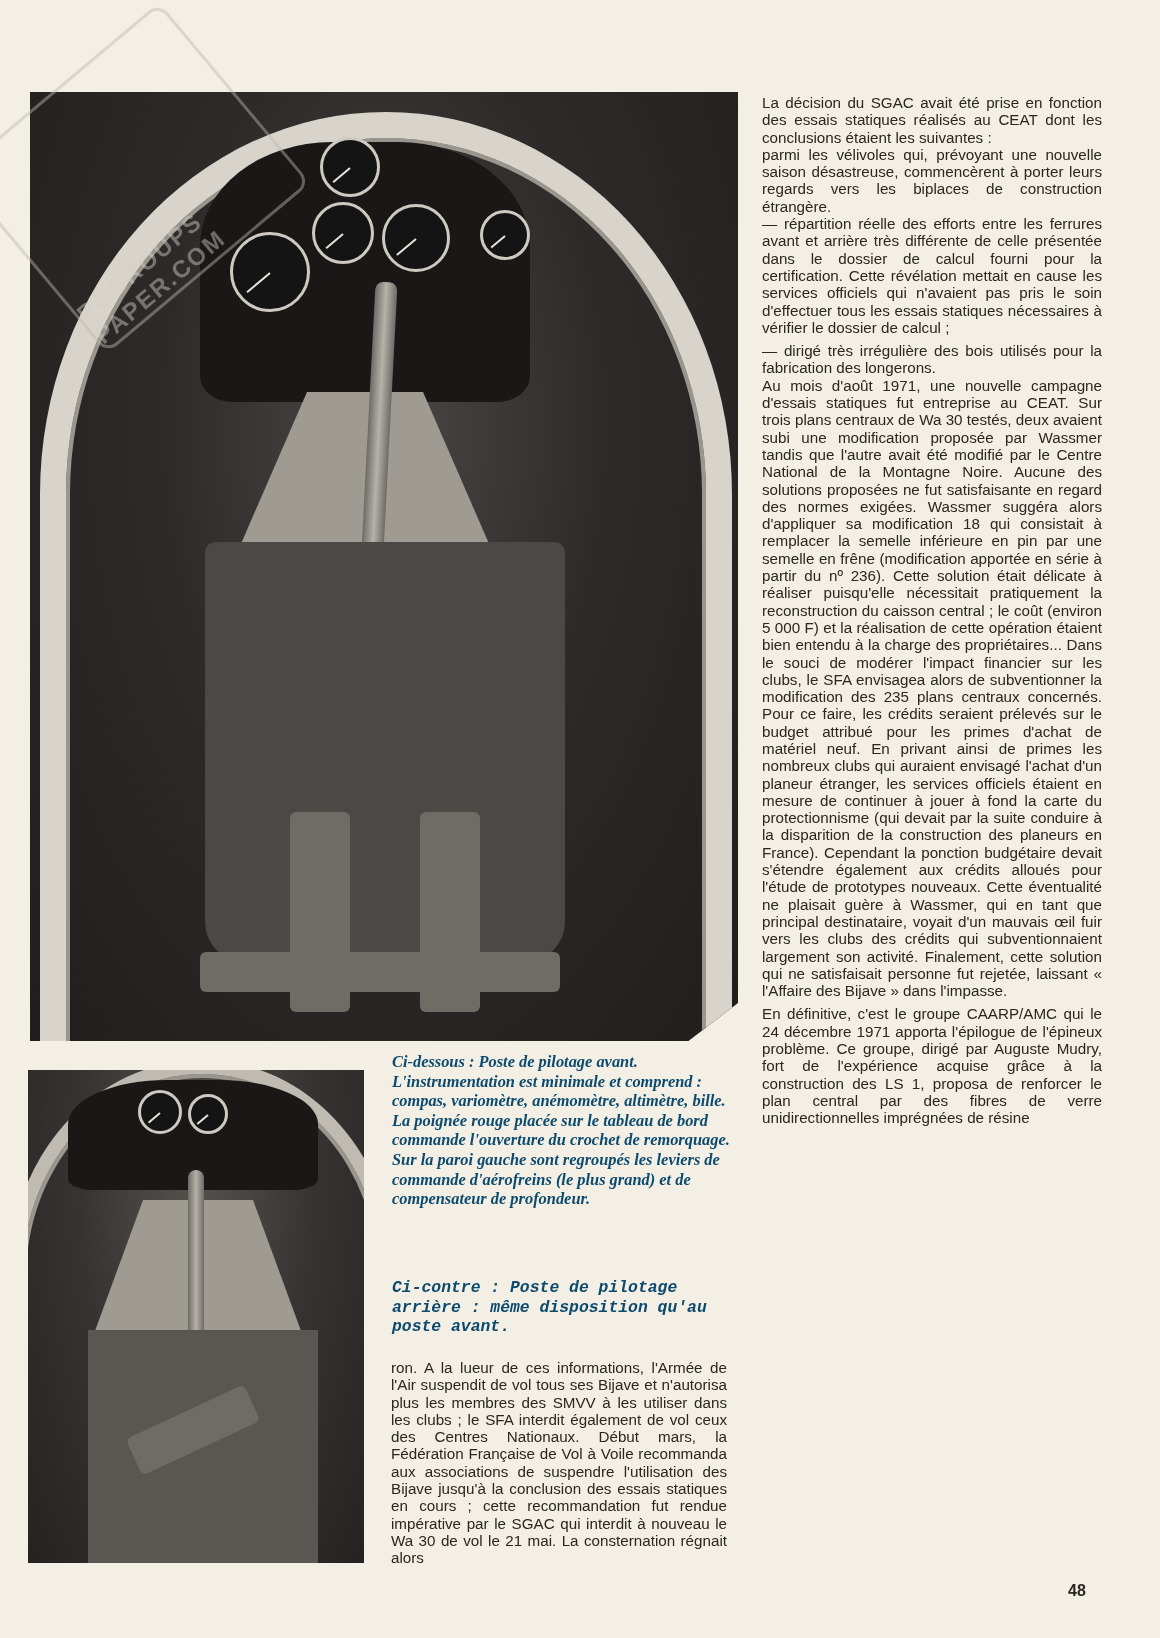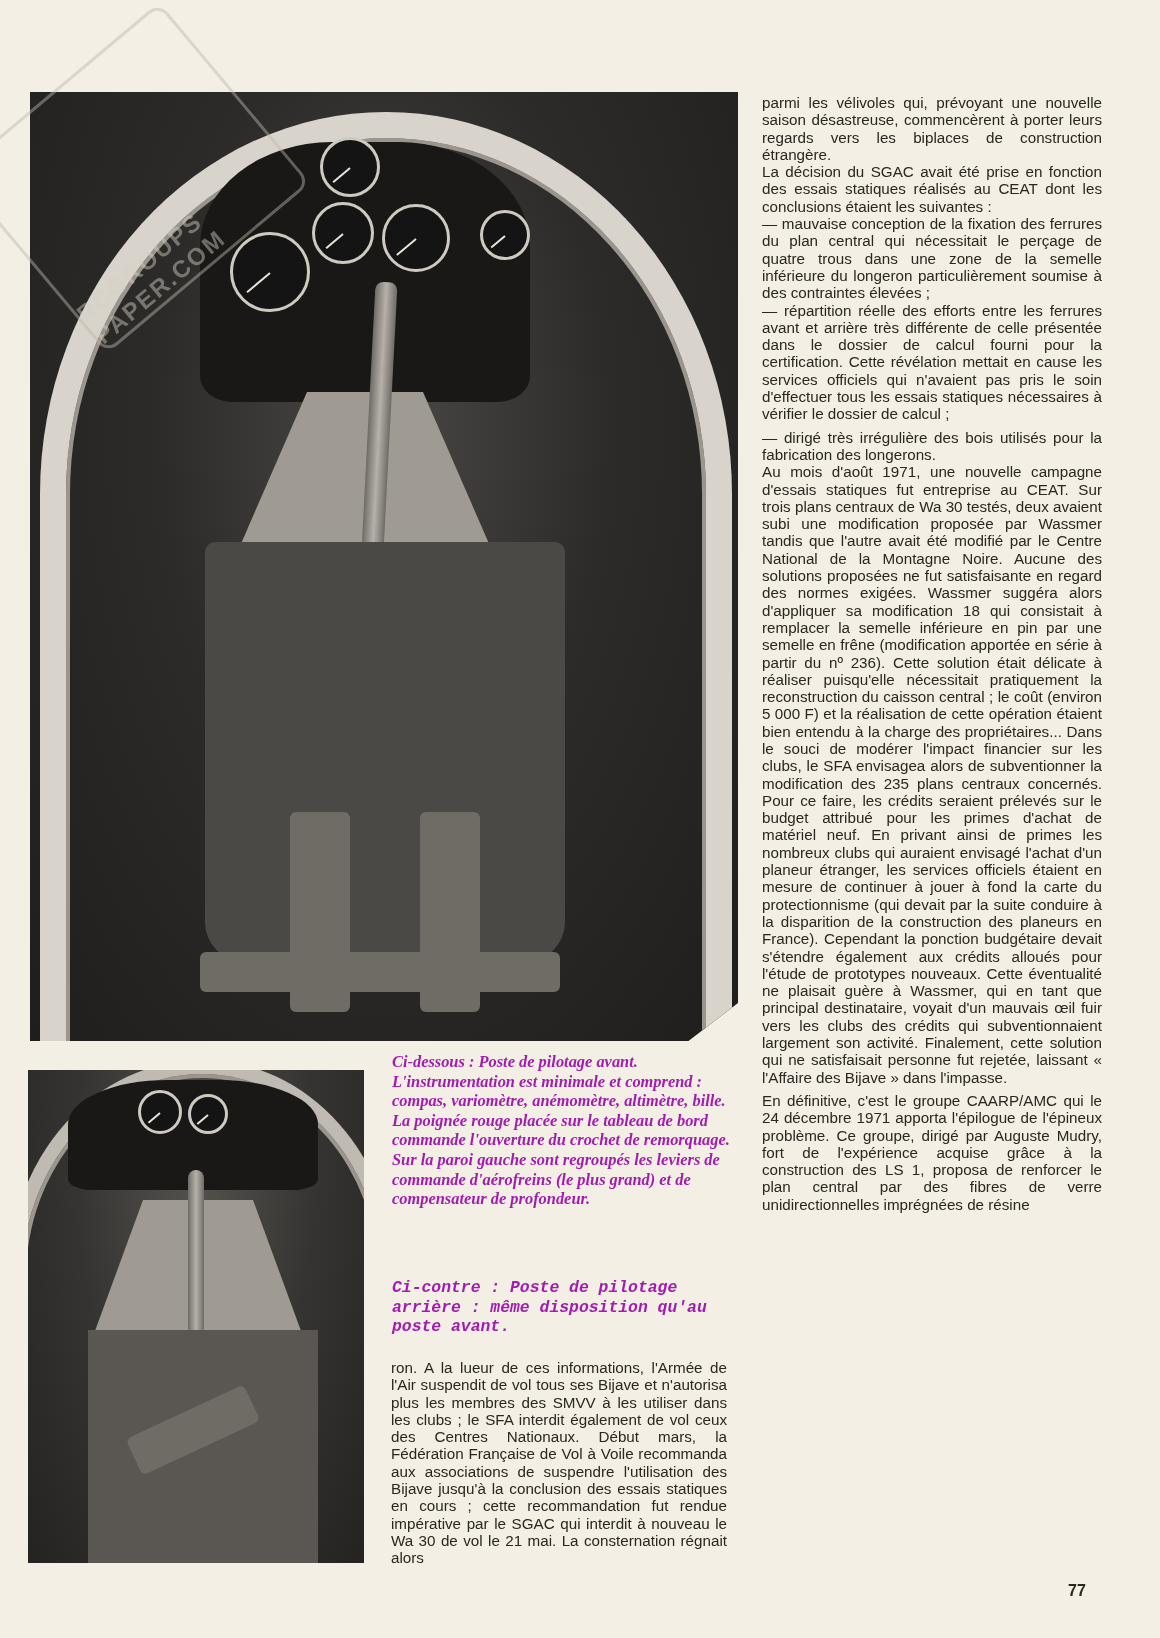--- a/index.html
+++ b/index.html
@@ -48,21 +48,21 @@
     text-align: justify; hyphens: manual;
   }
   .col-text p { margin: 0; }
   .col-text p.gap { margin-top: 6px; }
   #col-right { left: 762px; top: 94px; width: 340px; }
   #col-mid { left: 391px; top: 1332px; width: 336px; margin-top: 27px; }
   .caption {
     position: absolute; left: 392px; width: 338px;
     font-family: "Liberation Serif", "DejaVu Serif", serif;
     font-style: italic; font-weight: bold; font-size: 16.4px; line-height: 19.6px;
-    color: #a21caf;
+    color: #0c4a6e;
   }
   #caption-front { top: 1052px; }
   #caption-rear { top: 1278px; font-family: Liberation Mono, monospace; }
   #page-number { position: absolute; left: 1068px; top: 1582px; font-weight: bold; font-size: 16px; }
 </style>
 </head>
 <body>
 
 <div id="photo-front" class="photo">
   <div class="canopy"></div>
@@ -93,22 +93,21 @@
 </div>
 
 <div id="caption-front" class="caption">Ci-dessous : Poste de pilotage avant. L'instrumentation est minimale et comprend : compas, variomètre, anémomètre, altimètre, bille. La poignée rouge placée sur le tableau de bord commande l'ouverture du crochet de remorquage. Sur la paroi gauche sont regroupés les leviers de commande d'aérofreins (le plus grand) et de compensateur de profondeur.</div>
 <div id="caption-rear" class="caption">Ci-contre : Poste de pilotage arrière : même disposition qu'au poste avant.</div>
 
 <div id="col-mid" class="col-text">
   <p>ron. A la lueur de ces informations, l'Armée de l'Air suspendit de vol tous ses Bijave et n'autorisa plus les membres des SMVV à les utiliser dans les clubs ; le SFA interdit également de vol ceux des Centres Nationaux. Début mars, la Fédération Française de Vol à Voile recommanda aux associations de suspendre l'utilisation des Bijave jusqu'à la conclusion des essais statiques en cours ; cette recommandation fut rendue impérative par le SGAC qui interdit à nouveau le Wa 30 de vol le 21 mai. La consternation régnait alors</p>
 </div>
 
 <div id="col-right" class="col-text">
+  <p>La décision du SGAC avait été prise en fonction des essais statiques réalisés au CEAT dont les conclusions étaient les suivantes :</p>
   <p>parmi les vélivoles qui, prévoyant une nouvelle saison désastreuse, commencèrent à porter leurs regards vers les biplaces de construction étrangère.</p>
-  <p>La décision du SGAC avait été prise en fonction des essais statiques réalisés au CEAT dont les conclusions étaient les suivantes :</p>
-  <p>— mauvaise conception de la fixation des ferrures du plan central qui nécessitait le perçage de quatre trous dans une zone de la semelle inférieure du longeron particulièrement soumise à des contraintes élevées ;</p>
   <p>— répartition réelle des efforts entre les ferrures avant et arrière très différente de celle présentée dans le dossier de calcul fourni pour la certification. Cette révélation mettait en cause les services officiels qui n'avaient pas pris le soin d'effectuer tous les essais statiques nécessaires à vérifier le dossier de calcul ;</p>
   <p class="gap">— dirigé très irrégulière des bois utilisés pour la fabrication des longerons.</p>
   <p>Au mois d'août 1971, une nouvelle campagne d'essais statiques fut entreprise au CEAT. Sur trois plans centraux de Wa 30 testés, deux avaient subi une modification proposée par Wassmer tandis que l'autre avait été modifié par le Centre National de la Montagne Noire. Aucune des solutions proposées ne fut satisfaisante en regard des normes exigées. Wassmer suggéra alors d'appliquer sa modification 18 qui consistait à remplacer la semelle inférieure en pin par une semelle en frêne (modification apportée en série à partir du nº 236). Cette solution était délicate à réaliser puisqu'elle nécessitait pratiquement la reconstruction du caisson central ; le coût (environ 5 000 F) et la réalisation de cette opération étaient bien entendu à la charge des propriétaires... Dans le souci de modérer l'impact financier sur les clubs, le SFA envisagea alors de subventionner la modification des 235 plans centraux concernés. Pour ce faire, les crédits seraient prélevés sur le budget attribué pour les primes d'achat de matériel neuf. En privant ainsi de primes les nombreux clubs qui auraient envisagé l'achat d'un planeur étranger, les services officiels étaient en mesure de continuer à jouer à fond la carte du protectionnisme (qui devait par la suite conduire à la disparition de la construction des planeurs en France). Cependant la ponction budgétaire devait s'étendre également aux crédits alloués pour l'étude de prototypes nouveaux. Cette éventualité ne plaisait guère à Wassmer, qui en tant que principal destinataire, voyait d'un mauvais œil fuir vers les clubs des crédits qui subventionnaient largement son activité. Finalement, cette solution qui ne satisfaisait personne fut rejetée, laissant « l'Affaire des Bijave » dans l'impasse.</p>
   <p class="gap">En définitive, c'est le groupe CAARP/AMC qui le 24 décembre 1971 apporta l'épilogue de l'épineux problème. Ce groupe, dirigé par Auguste Mudry, fort de l'expérience acquise grâce à la construction des LS 1, proposa de renforcer le plan central par des fibres de verre unidirectionnelles imprégnées de résine</p>
 </div>
 
-<div id="page-number">77</div>
+<div id="page-number">48</div>
 
 </body></html>

